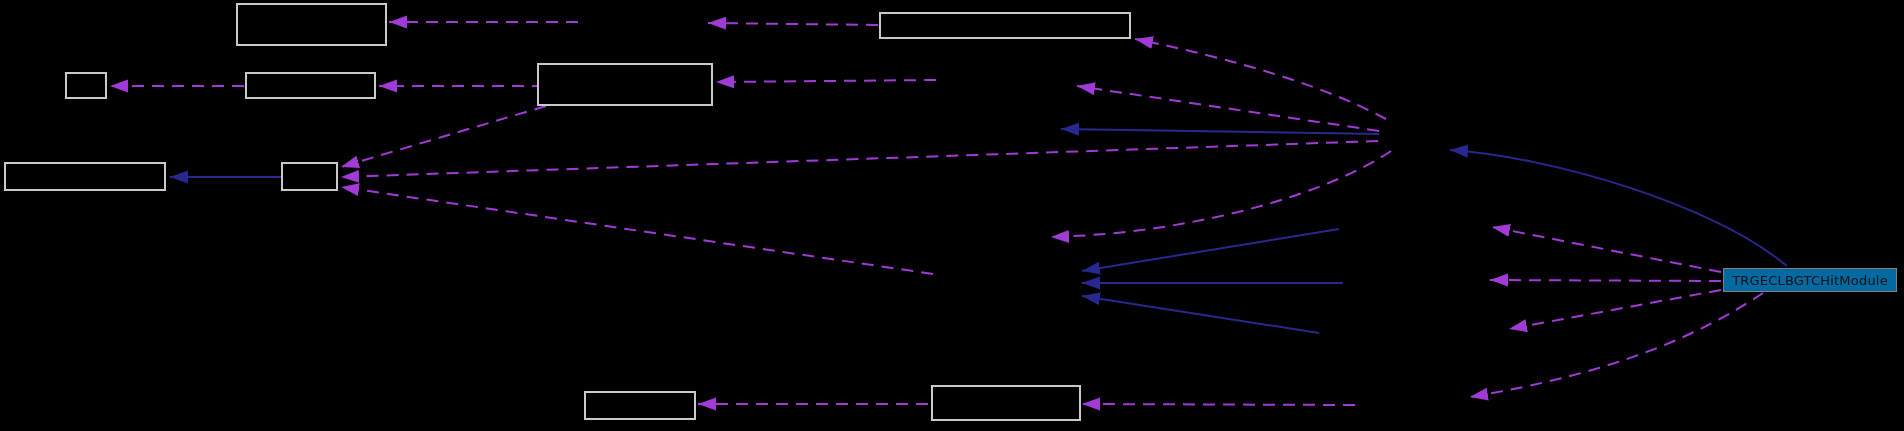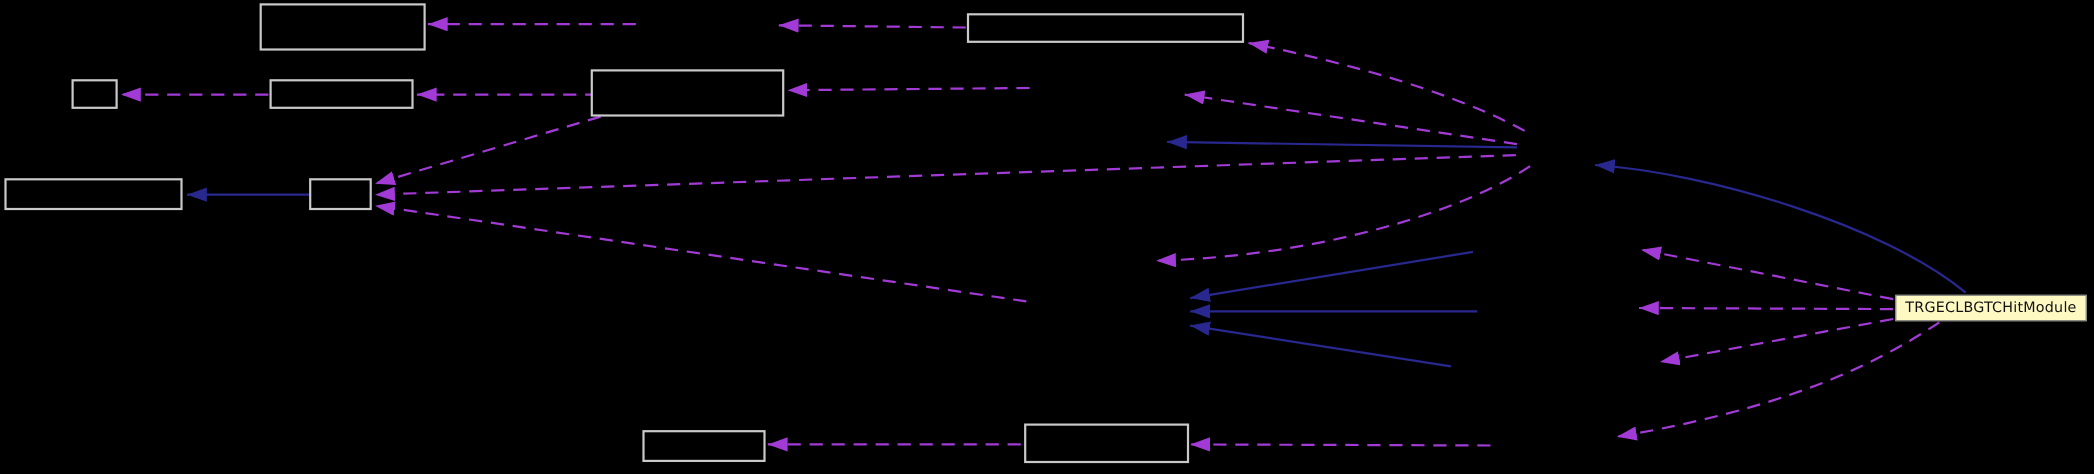--- a/index.html
+++ b/index.html
@@ -80,14 +80,14 @@
       <rect x="237" y="4" width="149" height="41" class="node-box" fill="#000000" stroke="#c9c9c9"></rect>
       <rect x="66" y="73" width="40" height="25" class="node-box" fill="#000000" stroke="#c9c9c9"></rect>
       <rect x="246" y="73" width="129" height="25" class="node-box" fill="#000000" stroke="#c9c9c9"></rect>
       <rect x="538" y="64" width="174" height="41" class="node-box" fill="#000000" stroke="#c9c9c9"></rect>
       <rect x="880" y="13" width="250" height="25" class="node-box" fill="#000000" stroke="#c9c9c9"></rect>
       <rect x="5" y="163" width="160" height="27" class="node-box" fill="#000000" stroke="#c9c9c9"></rect>
       <rect x="282" y="163" width="55" height="27" class="node-box" fill="#000000" stroke="#c9c9c9"></rect>
       <rect x="585" y="392" width="110" height="27" class="node-box" fill="#000000" stroke="#c9c9c9"></rect>
       <rect x="932" y="386" width="148" height="34" class="node-box" fill="#000000" stroke="#c9c9c9"></rect>
     </svg>
-  <div id="highlight-node" style="left: 1723px; top: 268px; width: 174px; height: 24px; background: #fef9c3; border: 1px solid rgb(128, 128, 128); color: rgb(17, 17, 17);">TRGECLBGTCHitModule</div>
+  <div id="highlight-node" style="left: 1723px; top: 268px; width: 174px; height: 24px; background: #0369a1; border: 1px solid rgb(128, 128, 128); color: rgb(17, 17, 17);">TRGECLBGTCHitModule</div>
 </div>
 
 </body></html>

